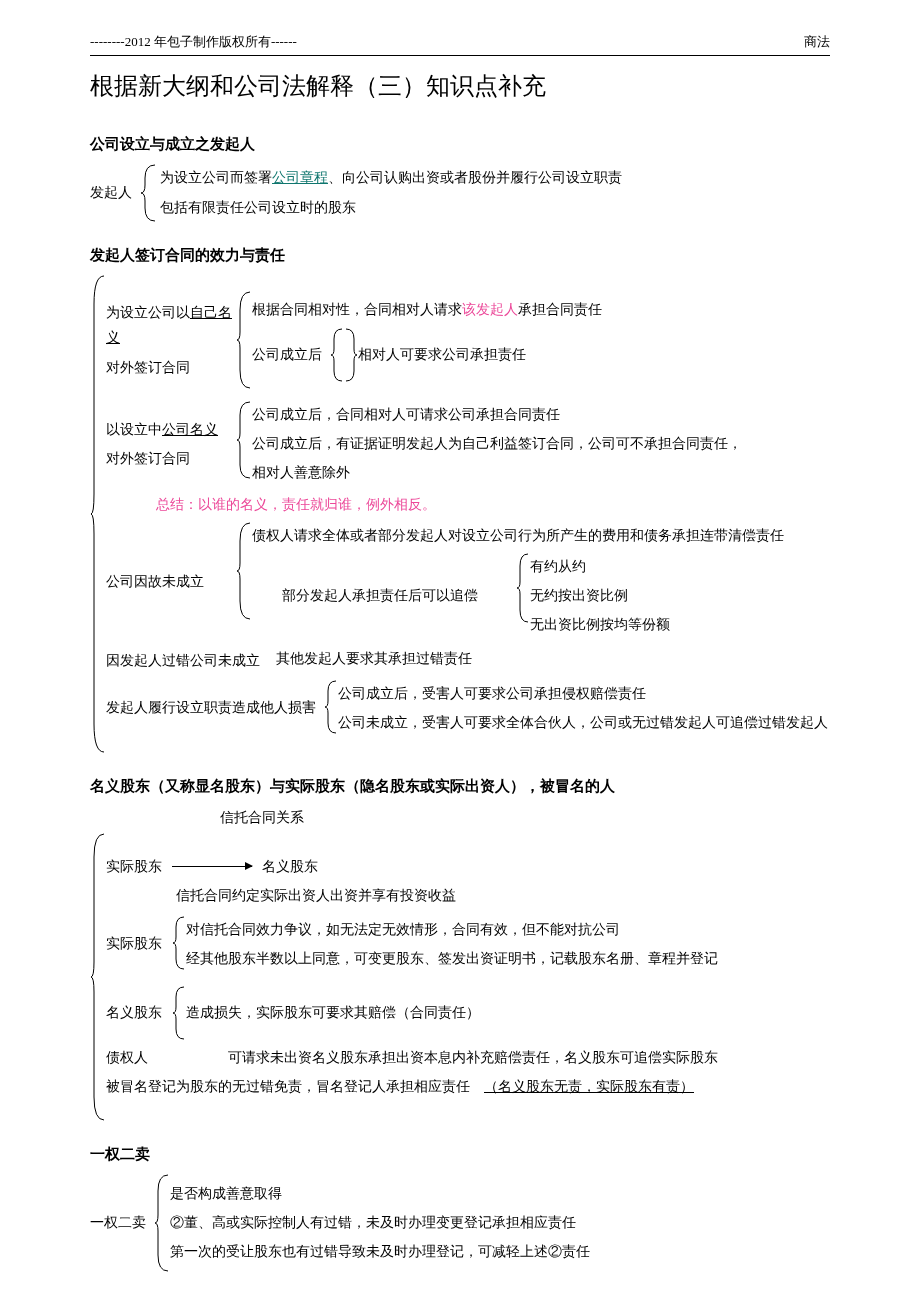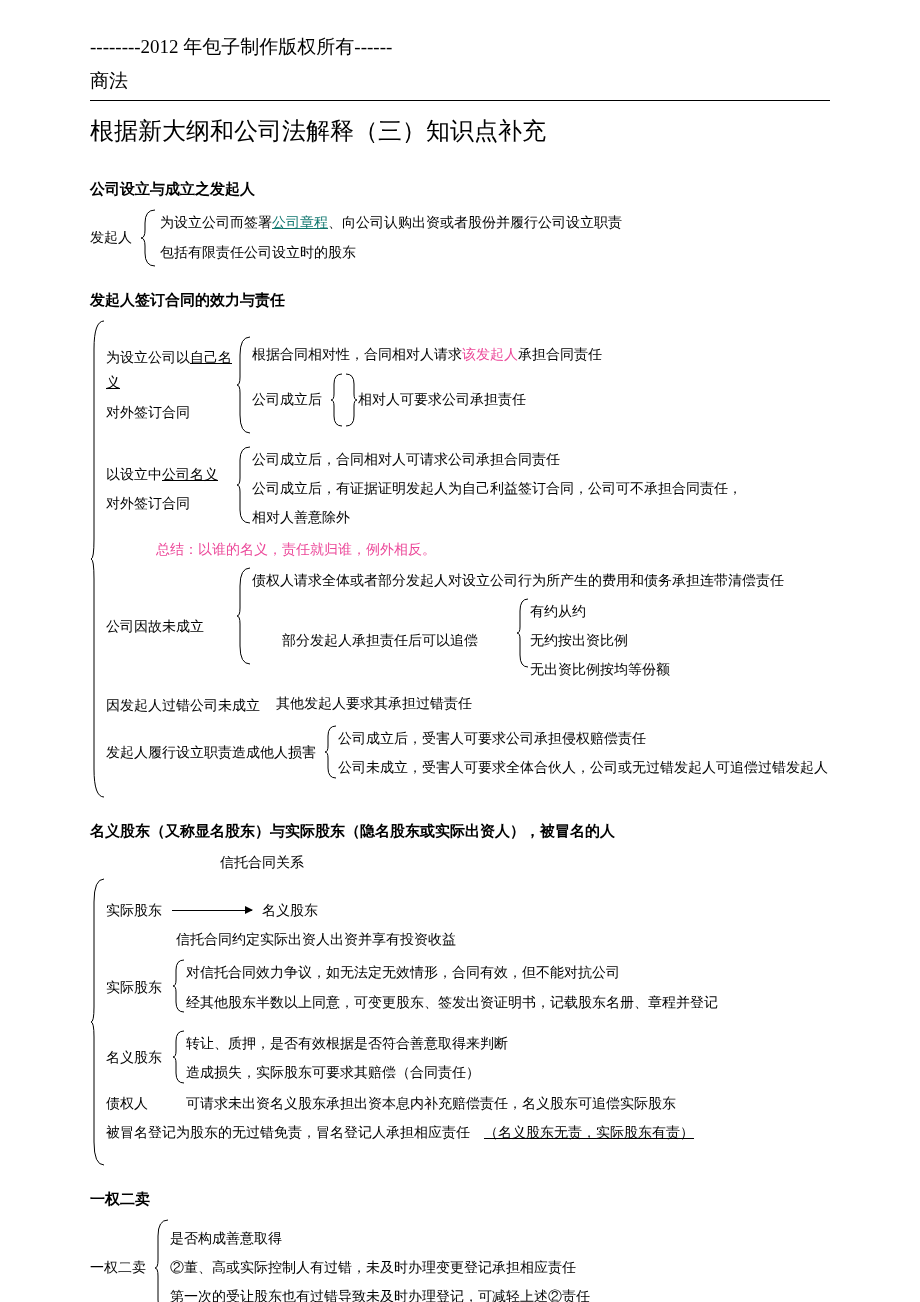--- a/index.html
+++ b/index.html
@@ -14,22 +14,21 @@
   .page {
     padding: 30px 90px 30px 90px;
     position: relative;
   }
   .header-row {
     border-bottom: 1px solid #000;
     padding-bottom: 2px;
     margin-bottom: 10px;
     display: flex;
     justify-content: space-between;
-    font-size: 19px;
-    flex-direction: column;
+    font-size: 13px;
   }
   .title {
     font-family: Liberation Mono, monospace;
     font-size: 24px;
     font-weight: normal;
     margin: 10px 0 20px 0;
   }
   .section-title {
     font-family: "SimHei", "黑体", sans-serif;
     font-size: 15px;
@@ -274,26 +273,25 @@
       </div>
 
       <div class="nest" style="margin-top:10px;">
         <div class="label" style="width:58px;">名义股东</div>
         <div class="brace">
           <svg width="14" height="56" viewBox="0 0 14 56">
               <path d="M12 2 Q4 2 4 12 L4 22 Q4 28 1 28 Q4 28 4 34 L4 44 Q4 54 12 54" fill="none" stroke="#000" stroke-width="1"></path>
             </svg>
         </div>
         <div class="col">
-          <div>转让、质押，是否有效根据是否符合善意取得来判断</div>
           <div>造成损失，实际股东可要求其赔偿（合同责任）</div>
         </div>
       </div>
 
-      <div class="nest" style="">
+      <div class="nest" style="justify-content:space-between;">
         <div class="label" style="width:72px;">债权人</div>
         <div>可请求未出资名义股东承担出资本息内补充赔偿责任，名义股东可追偿实际股东</div>
       </div>
 
       <div>
         <span>被冒名登记为股东的无过错免责，冒名登记人承担相应责任　</span><span class="ul">（名义股东无责，实际股东有责）</span>
       </div>
     </div>
   </div>
 

